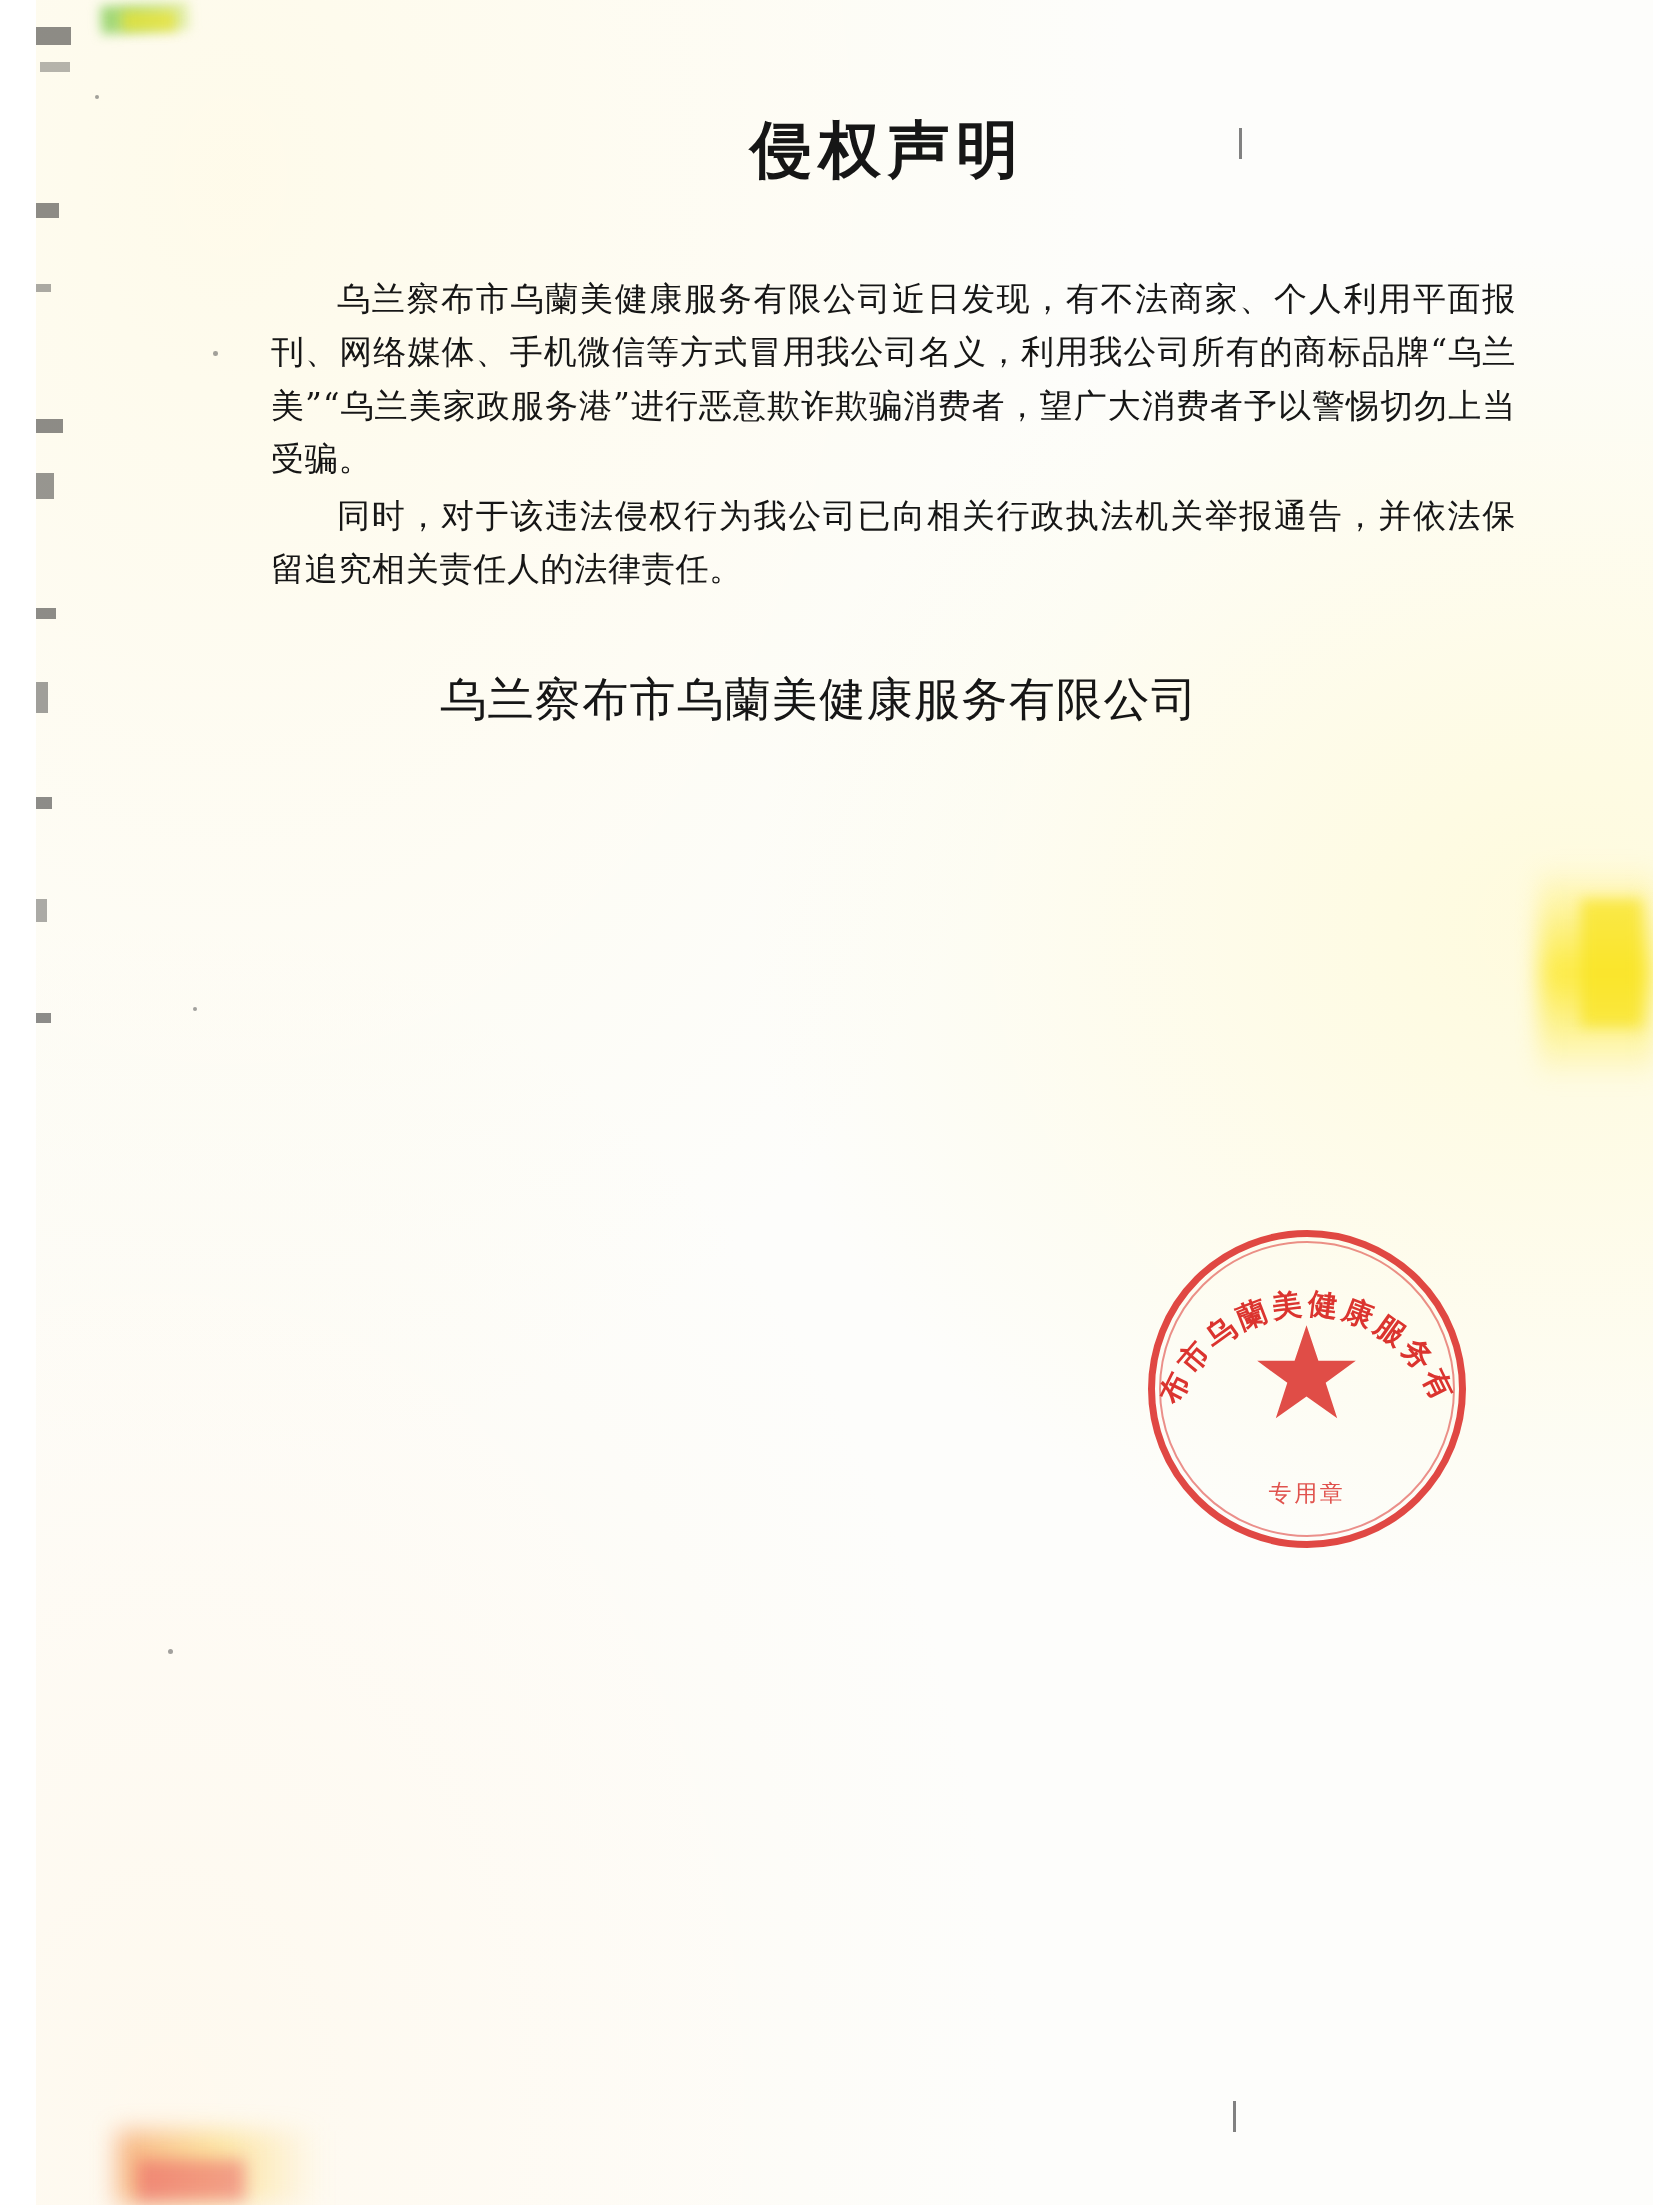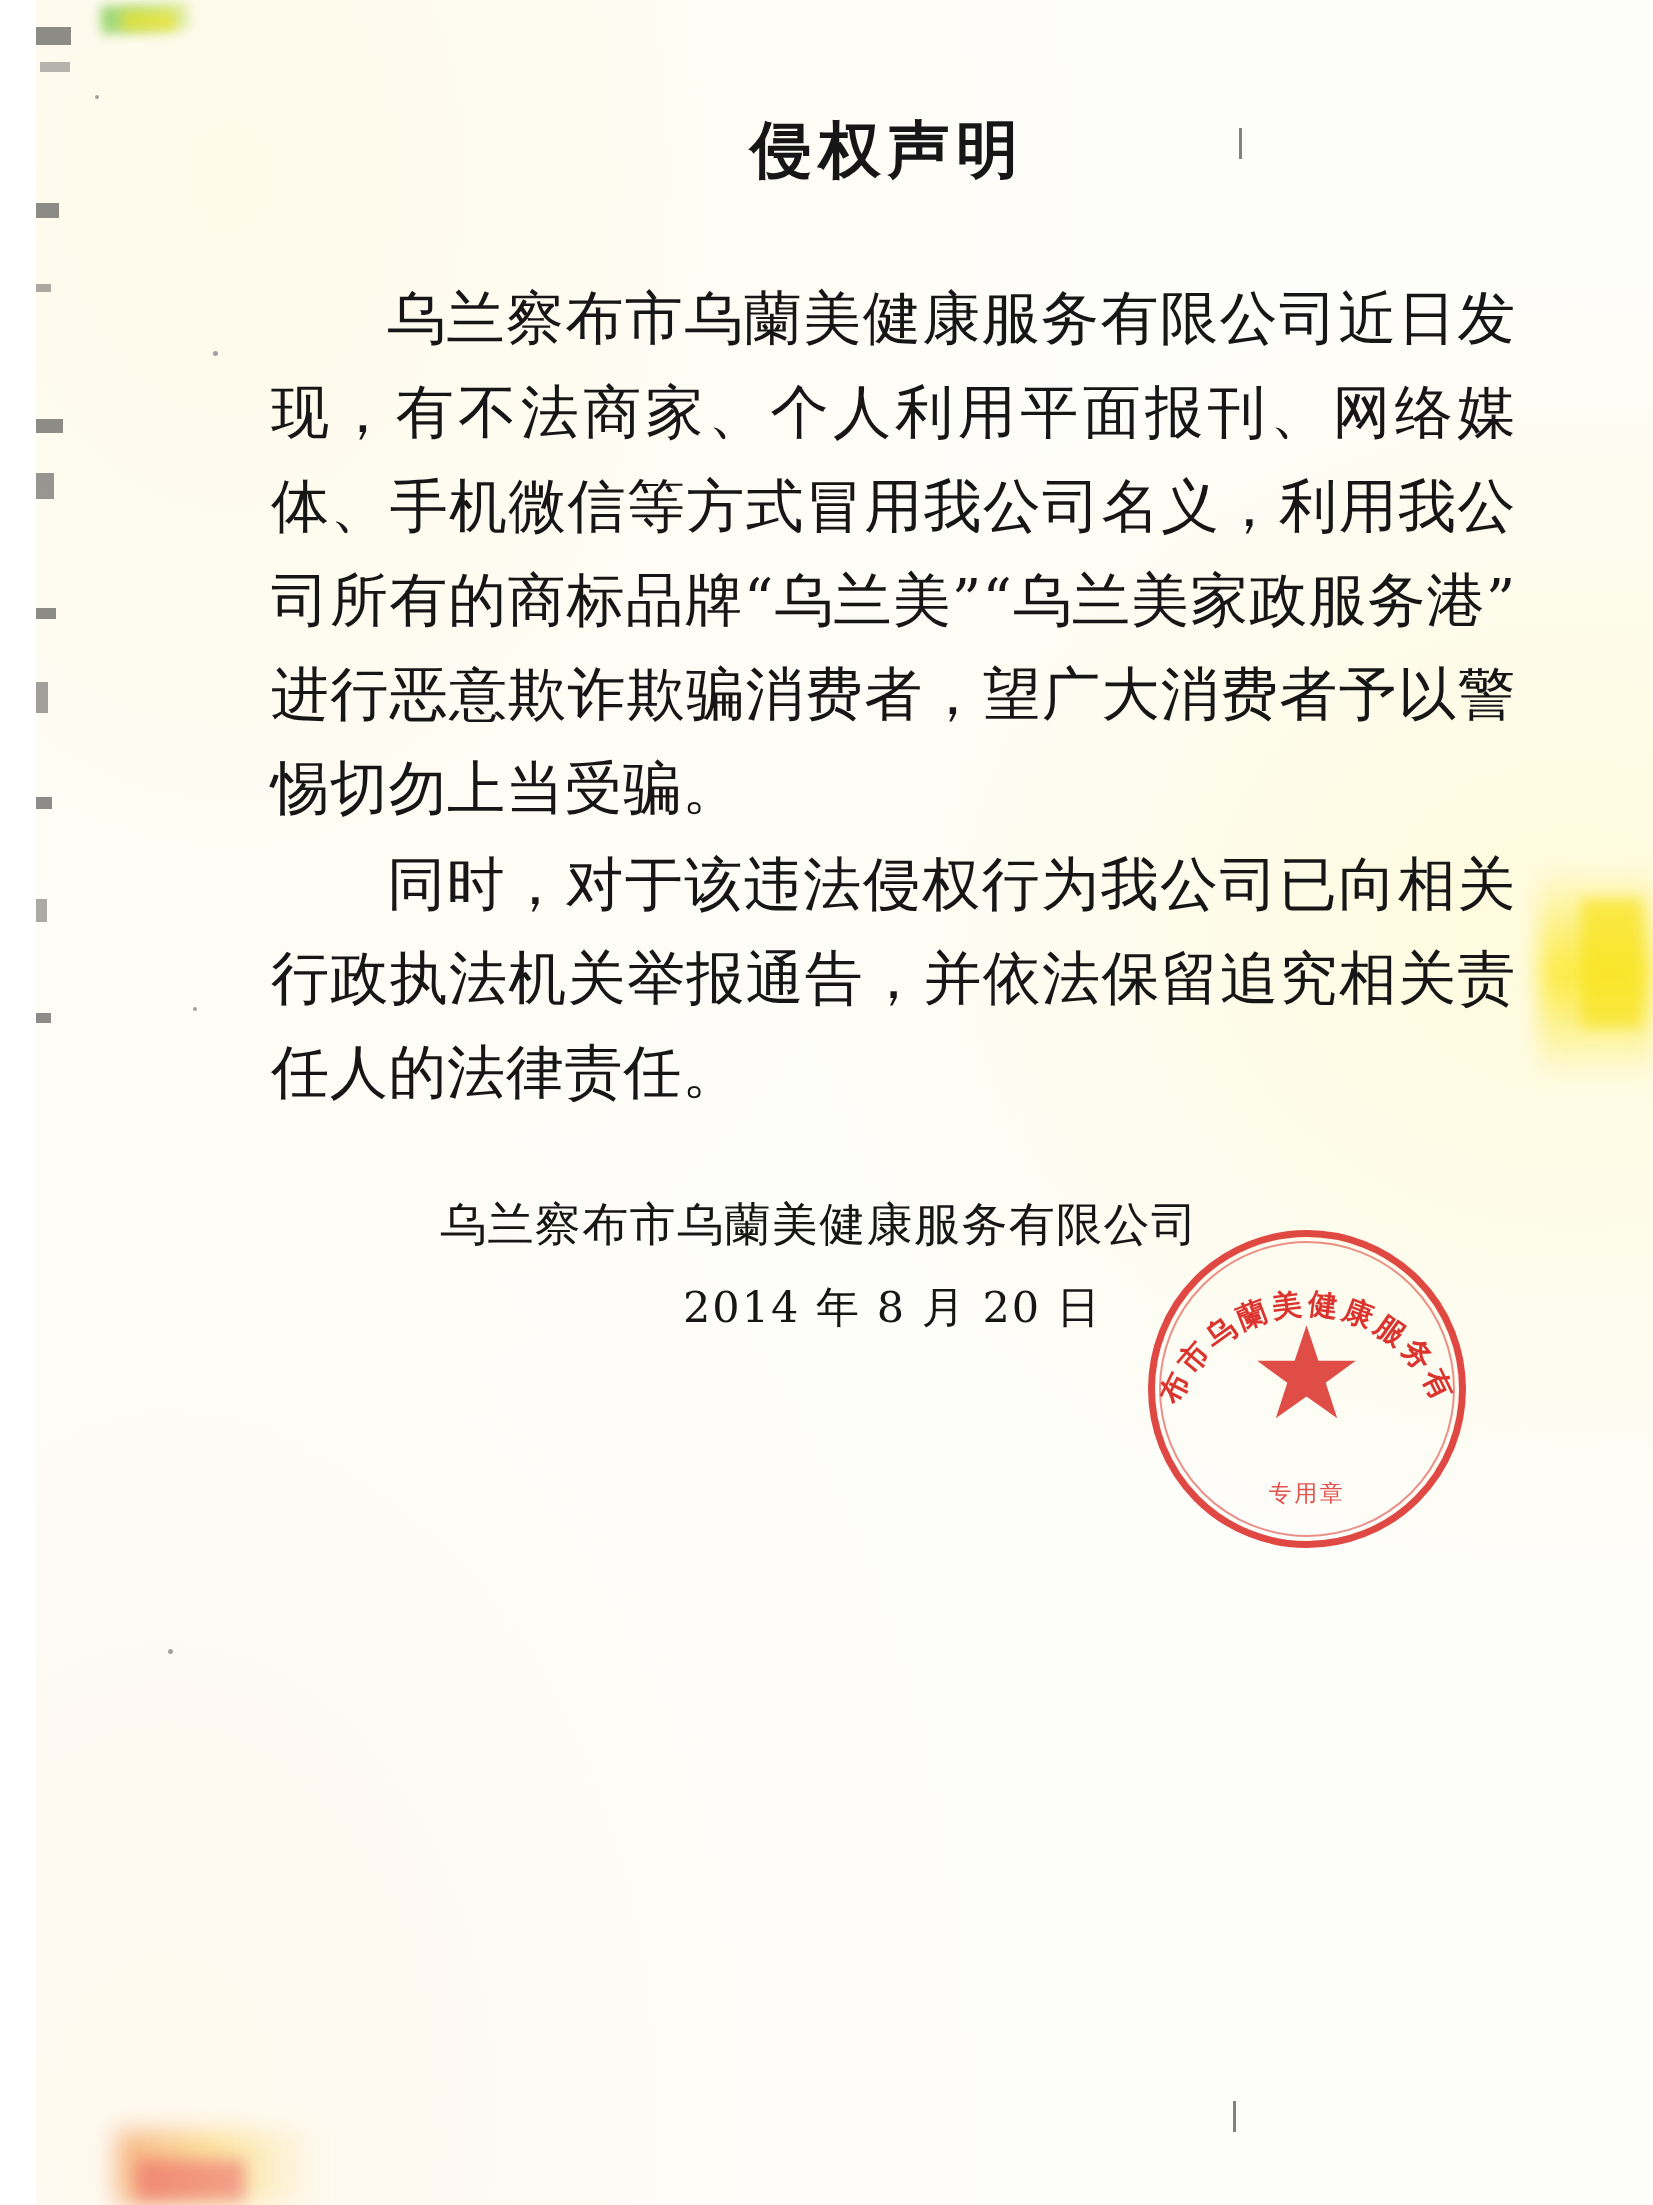--- a/index.html
+++ b/index.html
@@ -117,21 +117,21 @@
     text-align: center;
     font-size: 62px;
     font-weight: 700;
     letter-spacing: 6.8px;
     margin-top: 108px;
     font-family: "DejaVu Serif", "Liberation Serif", serif;
   }
 
   .body-text {
     margin-top: 80px;
-    font-size: 58px;
+    font-size: 33px;
     line-height: 1.62;
     letter-spacing: 0.7px;
     text-align: justify;
     text-justify: inter-ideograph;
     padding-left: 32px;
     padding-right: 20px;
   }
   .para {
     text-indent: 2em;
     margin: 0 0 2.7px 0;
@@ -267,21 +267,20 @@
     <div class="title">侵权声明</div>
 
     <div class="body-text">
       <p class="para">乌兰察布市乌蘭美健康服务有限公司近日发现，有不法商家、个人利用平面报刊、网络媒体、手机微信等方式冒用我公司名义，利用我公司所有的商标品牌“乌兰美”“乌兰美家政服务港”进行恶意欺诈欺骗消费者，望广大消费者予以警惕切勿上当受骗。</p>
       <p class="para">同时，对于该违法侵权行为我公司已向相关行政执法机关举报通告，并依法保留追究相关责任人的法律责任。</p>
     </div>
 
 
     <div class="signature">
       <div class="sig-company">乌兰察布市乌蘭美健康服务有限公司</div>
-      <div class="sig-date">2014 年 8 月 20 日</div>
     </div>
 
     <div class="seal">
       <div class="ring"></div>
       <div class="ring2"></div>
       <div class="star"></div>
       <svg class="arc-text" viewBox="0 0 470 470">
         <defs>
           <path id="sealArc" d="M 48,250 A 202,202 0 0 1 422,250"></path>
         </defs>

